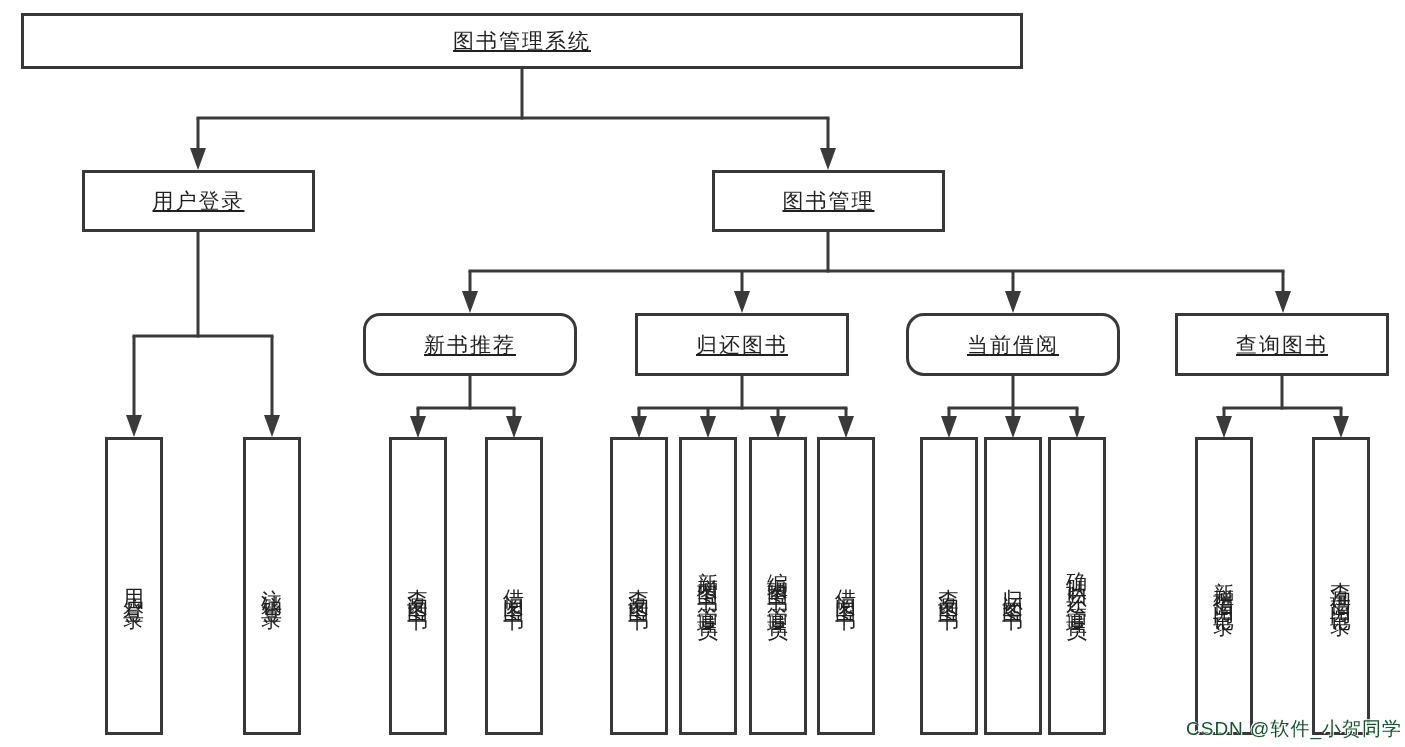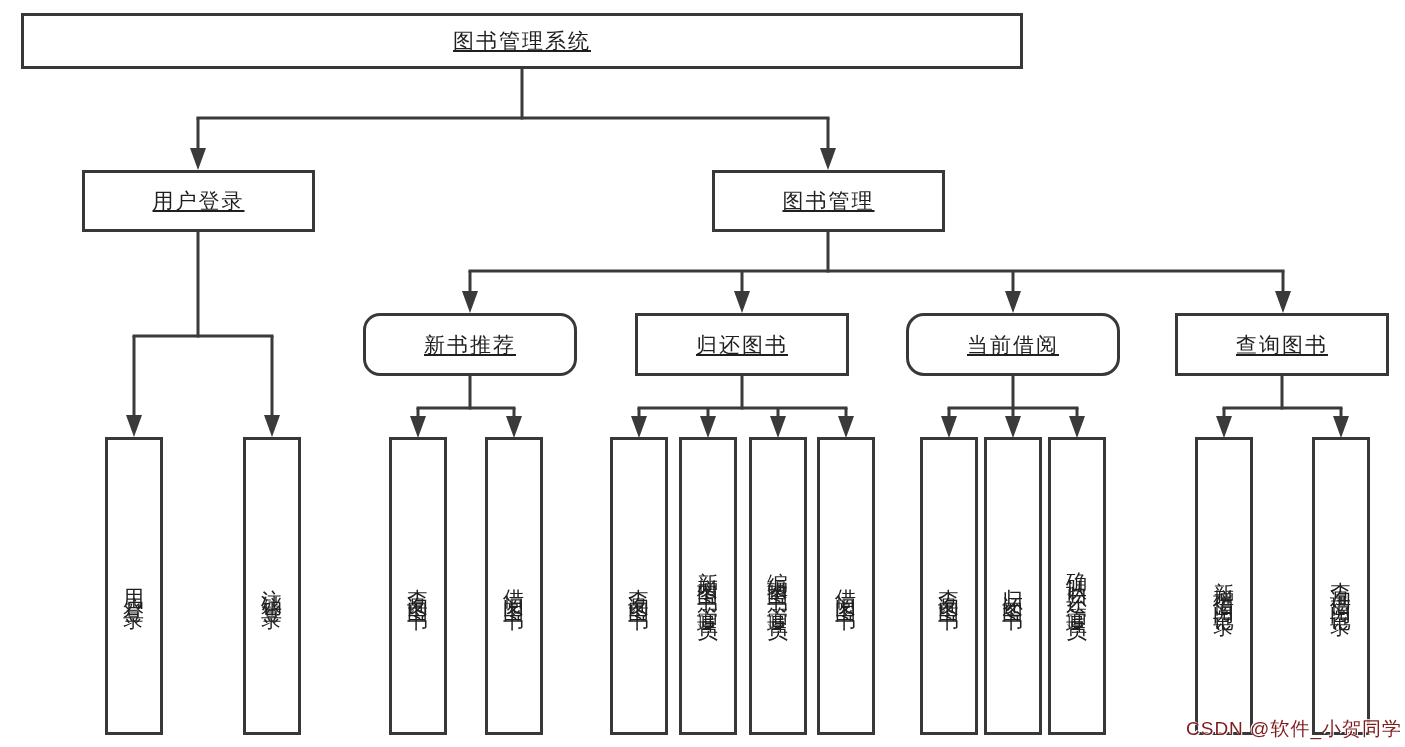--- a/index.html
+++ b/index.html
@@ -19,21 +19,21 @@
     position:absolute;box-sizing:border-box;background:#ffffff;
     border:3px solid #383838;display:flex;align-items:center;justify-content:center;
     top:437px;width:58px;height:298px;
   }
   .vbox span{
     writing-mode:vertical-rl;text-orientation:mixed;
     font-size:21px;letter-spacing:7px;line-height:1;white-space:nowrap;
   }
   .watermark{
     position:absolute;left:1186px;top:716px;z-index:5;
-    font-size:19px;letter-spacing:1px;color:#7f1d1d;white-space:nowrap;
+    font-size:19px;letter-spacing:1px;color:#14532d;white-space:nowrap;
     text-shadow:1px 1px 0 #ffffff,-1px -1px 0 #ffffff;
   }
 </style>
 </head>
 <body>
 
 <div class="canvas">
 
   <svg class="connectors" viewBox="0 0 1405 747" xmlns="http://www.w3.org/2000/svg">
 

